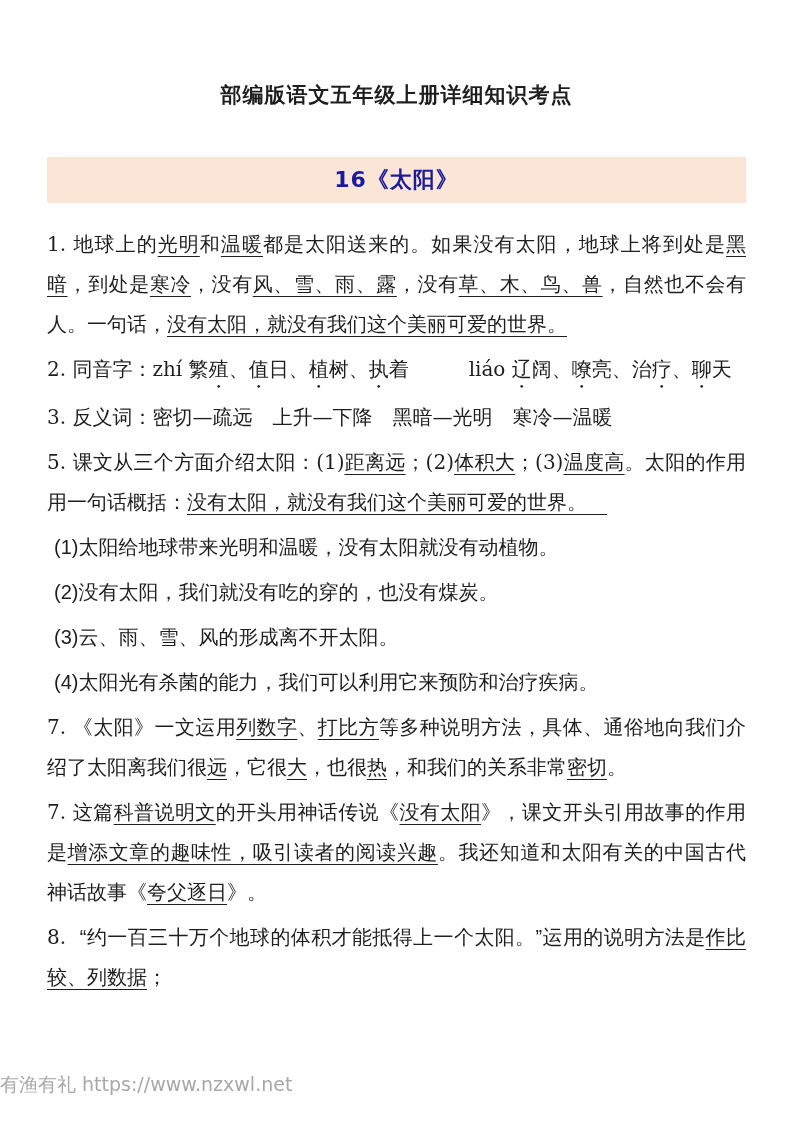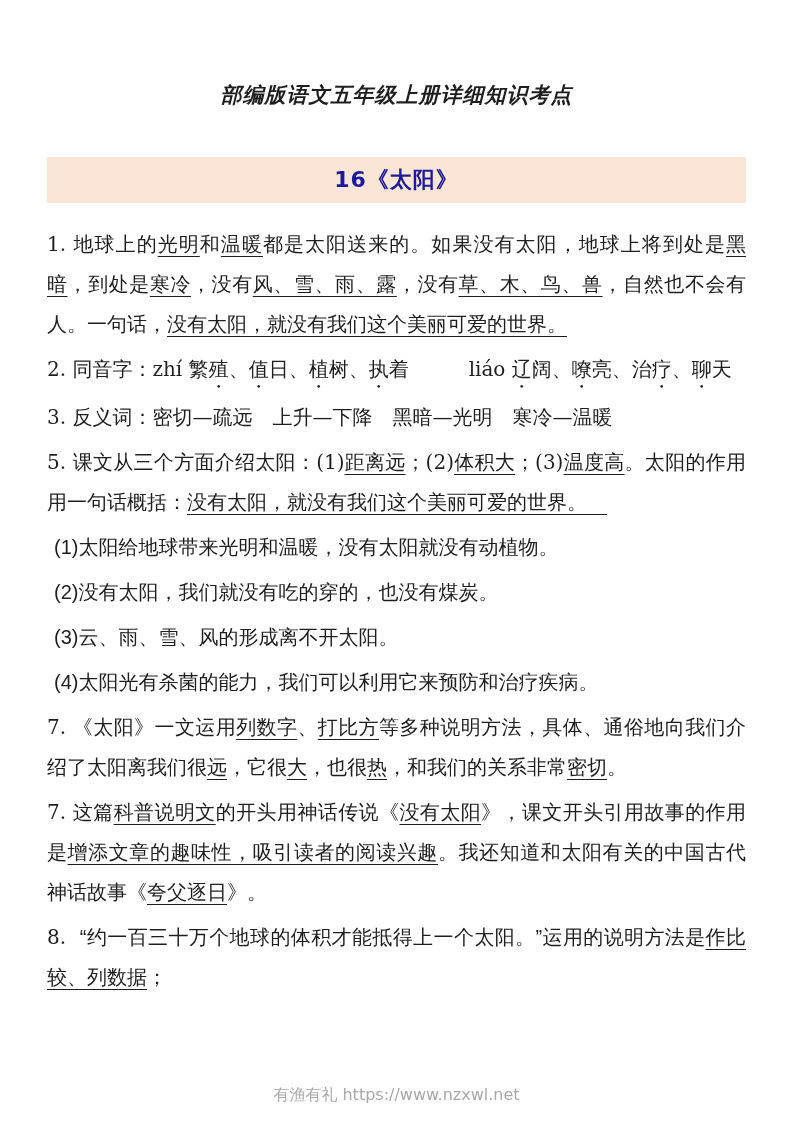--- a/index.html
+++ b/index.html
@@ -21,21 +21,20 @@
     box-sizing: border-box;
     padding: 80px 47px 0 47px;
   }
   .doc-title {
     margin: 0 0 47px 0;
     font-size: 21px;
     line-height: 30px;
     font-weight: 700;
     text-align: center;
     letter-spacing: 1px;
-    font-style: italic;
   }
   .banner {
     height: 46px;
     background: var(--banner-bg, #fbe5d6);
     display: flex;
     align-items: center;
     justify-content: center;
     margin-bottom: 21px;
   }
   .section-title {
@@ -65,24 +64,23 @@
     text-emphasis-position: under right;
   }
   
   span.kai {
     font-family: Liberation Sans, sans-serif;
     margin-left: 7px;
   }
   .footer {
     position: absolute;
     left: 0;
-    bottom: 16px;
+    bottom: 24px;
     width: 100%;
-    text-align: center;
-    font-size: 16px;
+    font-size: 19px;
     color: var(--footer-text, #a8a8a8);
     font-family: "DejaVu Sans", "Liberation Sans", sans-serif;
   }
 </style>
 </head>
 <body style="color: rgb(30, 30, 30);">
 
 <div class="page">
 
   <h1 class="doc-title">部编版语文五年级上册详细知识考点</h1>

